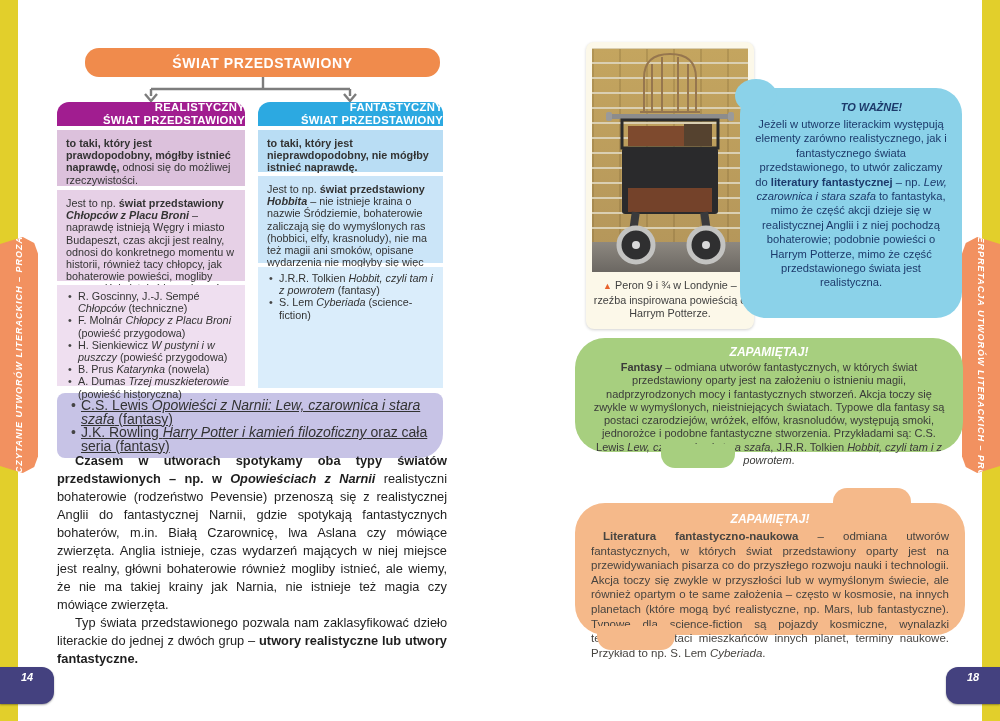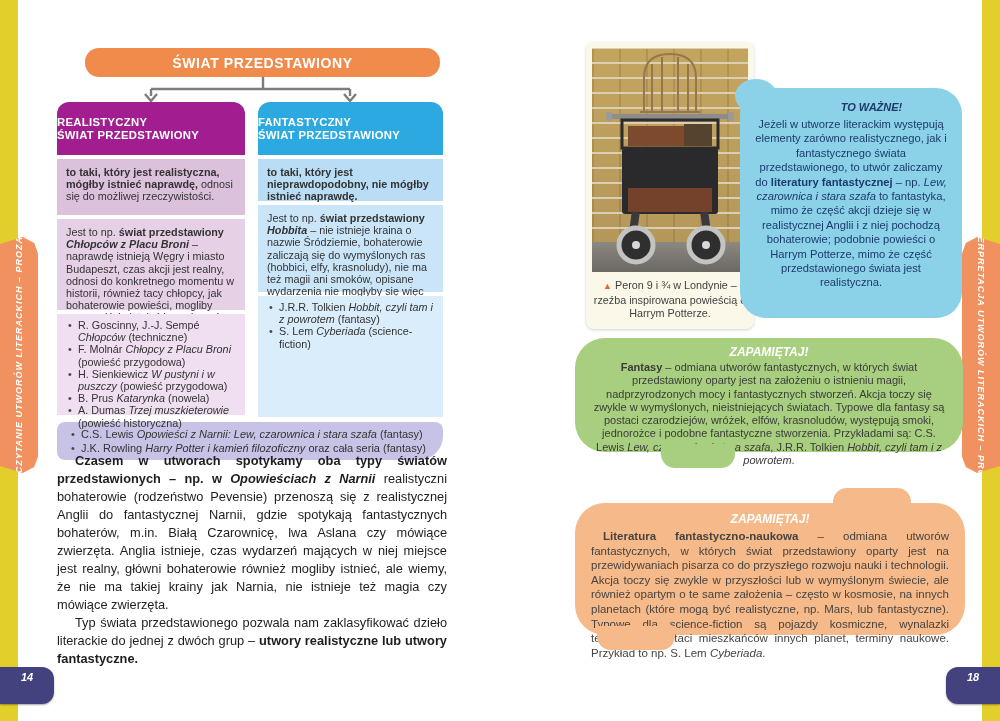--- a/index.html
+++ b/index.html
@@ -19,34 +19,34 @@
   .page-badge.left  { left:0; border-radius:0 12px 12px 0; }
   .page-badge.right { left:946px; border-radius:12px 0 0 12px; }
 
   
   #diagram { position:absolute; left:57px; top:48px; width:386px; }
   .flow-title { margin-left:28px; width:355px; height:29px; background:#F08B4C; border-radius:14px; color:#fff; font-weight:bold; font-size:14px; letter-spacing:.6px; display:flex; align-items:center; justify-content:center; }
   .arrows { display:block; }
   .cols { display:flex; gap:13px; }
   .col { width:188px; display:flex; flex-direction:column; gap:4px; }
   .col.right { width:185px; }
-  .col-header { height:53px; border-radius:12px 12px 0 0; color:#fff; font-weight:bold; font-size:11.3px; line-height:13px; letter-spacing:.3px; text-align:left; display:flex; flex-direction:column; justify-content:center; }
+  .col-header { height:24px; border-radius:12px 12px 0 0; color:#fff; font-weight:bold; font-size:11.3px; line-height:13px; letter-spacing:.3px; text-align:right; display:flex; flex-direction:column; justify-content:center; }
   .col-header.realistic { background:#A11D90; }
   .col-header.fantastic { background:#2CA9E1; }
   .box { padding:7px 9px; font-size:10.8px; line-height:12.2px; color:#333; }
   .box .i, .box i { font-style:italic; }
   .desc-r { height:56px; background:#DCC1DC; }
   .desc-f { height:42px; background:#B9DDF4; }
   .ex-r   { height:91px; background:#E6D0E6; }
   .ex-f   { height:87px; background:#CBE5F8; }
   .list-r { height:101px; background:#EFDFF0; padding-top:5px; }
   .list-f { height:121px; background:#DAEDFB; padding-top:5px; }
   .bullet { position:relative; padding-left:12px; }
   .bullet::before { content:"•"; position:absolute; left:2px; color:#444; }
-  .merged { margin-top:5px; width:386px; background:#C7C3E6; border-radius:8px 8px 24px 8px; padding:6px 12px 5px; font-size:11px; line-height:13.5px; color:#333; }
+  .merged { margin-top:5px; width:386px; background:#C7C3E6; border-radius:8px 8px 24px 8px; padding:6px 12px 5px; font-size:14px; line-height:13.5px; color:#333;text-decoration:underline; }
 
   #bodytext { position:absolute; left:57px; top:452px; width:390px; font-size:12.8px; line-height:18px; color:#1E1E1E; text-align:justify; }
   #bodytext p { text-indent:18px; }
 
   
   #photo-card { position:absolute; left:563px; top:42px; width:168px; background:#FCF8E9; border-radius:8px; padding:6px 6px 8px; box-shadow:0 1px 3px rgba(0,0,0,.18);margin-left:23px; }
   .photo { position:relative; height:224px; overflow:hidden;
     background:
       repeating-linear-gradient(0deg, rgba(0,0,0,0) 0 13px, #DACFB2 13px 15px),
       repeating-linear-gradient(90deg, rgba(92,70,30,.18) 0 2px, rgba(0,0,0,0) 2px 27px),
@@ -105,21 +105,21 @@
       </g>
     </svg>
 
     <div class="cols">
 
       <div class="col">
         <div class="col-header realistic">
           <span>REALISTYCZNY</span>
           <span>ŚWIAT PRZEDSTAWIONY</span>
         </div>
-        <div class="box desc-r"><b>to taki, który jest realistyczna, mógłby istnieć naprawdę,</b><span> odnosi się do możliwej rzeczywistości.</span></div>
+        <div class="box desc-r"><b>to taki, który jest prawdopodobny, mógłby istnieć naprawdę,</b><span> odnosi się do możliwej rzeczywistości.</span></div>
         <div class="box ex-r"><span>Jest to np. </span><b>świat przedstawiony </b><b class="i">Chłopców z Placu Broni</b><span> – naprawdę istnieją Węgry i miasto Budapeszt, czas akcji jest realny, odnosi do konkretnego momentu w historii, również tacy chłopcy, jak bohaterowie powieści, mogliby rzeczywiście istnieć i przeżywać opisane przygody.</span></div>
         <div class="box list-r">
           <div class="bullet"><span>R. Goscinny, J.-J. Sempé </span><i>Chłopców</i><span> (techniczne)</span></div>
           <div class="bullet"><span>F. Molnár </span><i>Chłopcy z Placu Broni</i><span> (powieść przygodowa)</span></div>
           <div class="bullet"><span>H. Sienkiewicz </span><i>W pustyni i w puszczy</i><span> (powieść przygodowa)</span></div>
           <div class="bullet"><span>B. Prus </span><i>Katarynka</i><span> (nowela)</span></div>
           <div class="bullet"><span>A. Dumas </span><i>Trzej muszkieterowie</i><span> (powieść historyczna)</span></div>
         </div>
       </div>
 

